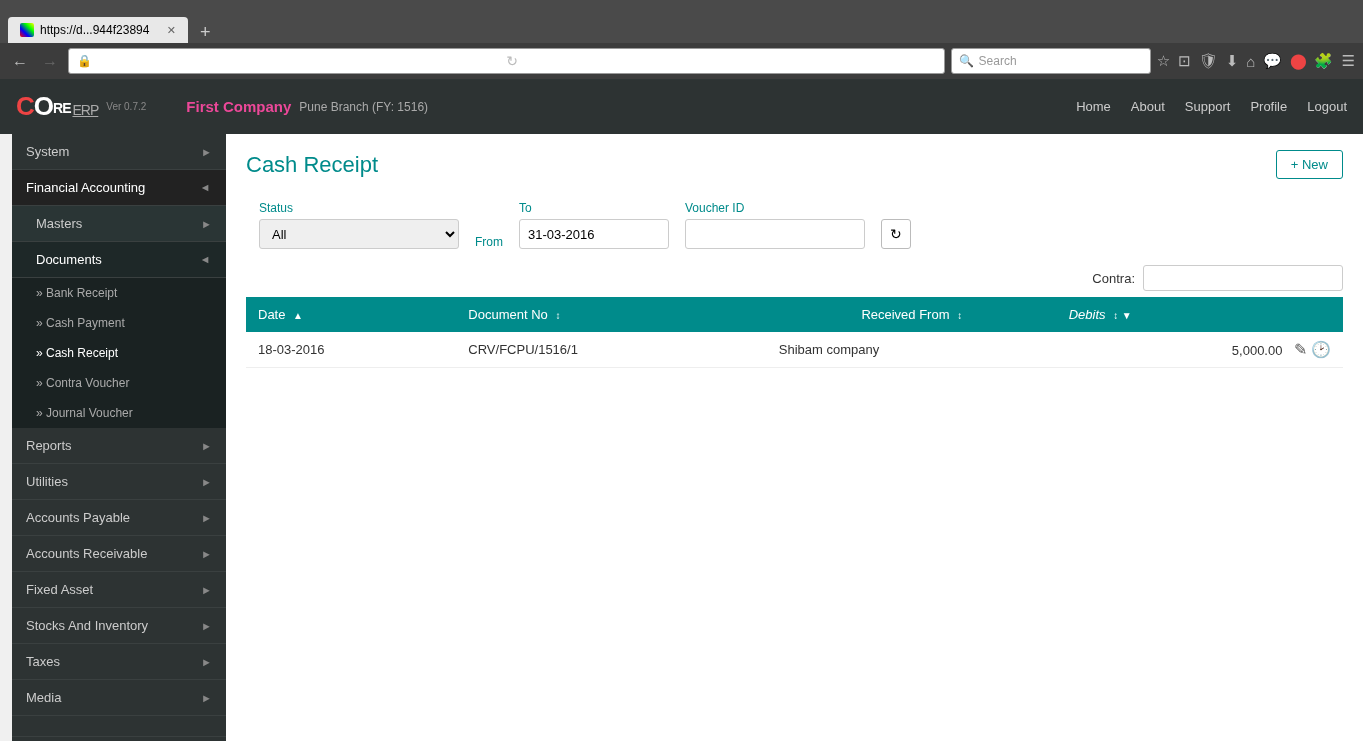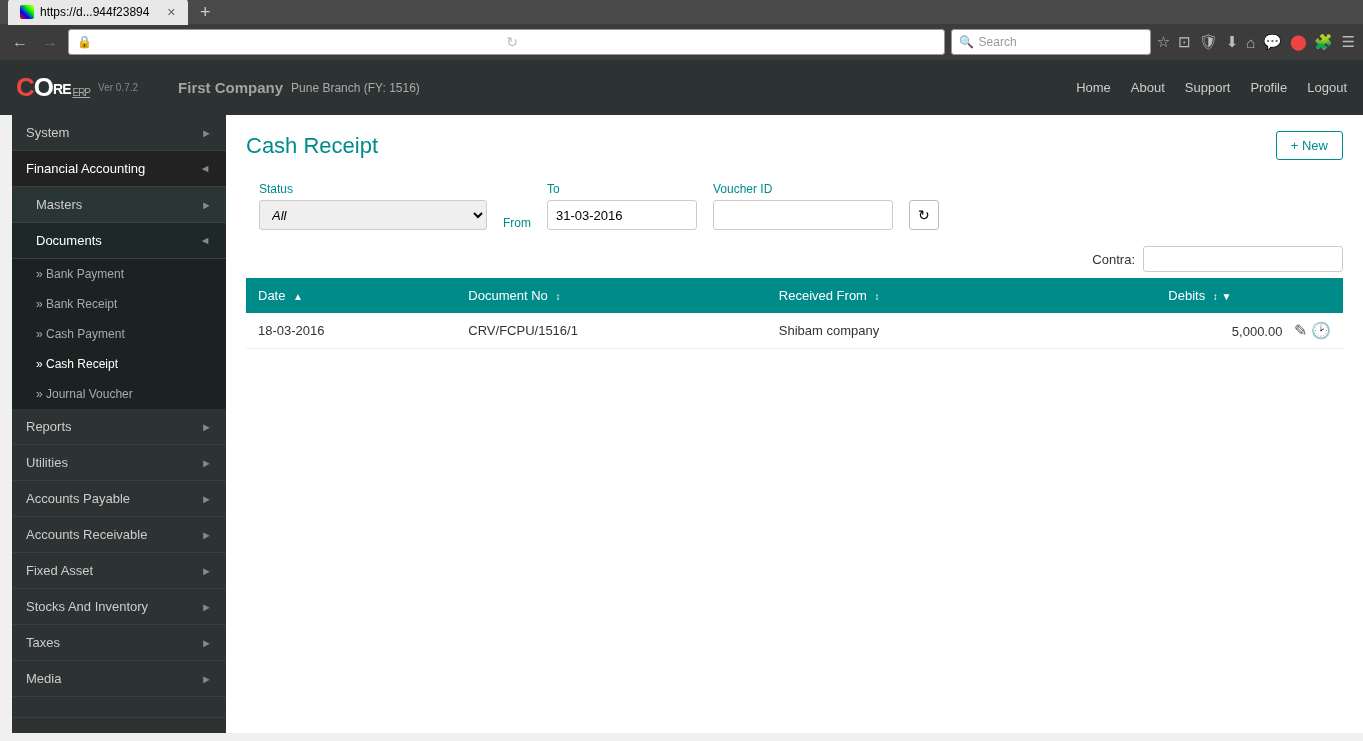--- a/index.html
+++ b/index.html
@@ -1,41 +1,41 @@
 <!DOCTYPE html>
 <html><head>
   <meta charset="utf-8">
   <style>
     * { box-sizing: border-box; margin: 0; padding: 0; }
     body { font-family: Arial, sans-serif; font-size: 13px; background: #f0f0f0; }
 
     
     .browser-chrome { background: #3a3a3a; }
-    .browser-tab-bar { background: #4a4a4a; display: flex; align-items: center; height: 24px; padding: 0 8px; gap: 4px; }
+    .browser-tab-bar { background: #4a4a4a; display: flex; align-items: flex-end; height: 43px; padding: 0 8px; gap: 4px; }
     .browser-tab { background: #e8e8e8; border-radius: 4px 4px 0 0; padding: 6px 12px; font-size: 12px; display: flex; align-items: center; gap: 6px; min-width: 180px; }
     .browser-tab .tab-favicon { width: 14px; height: 14px; background: linear-gradient(45deg, #f00, #00f, #0f0, #ff0); border-radius: 2px; flex-shrink: 0; }
     .browser-tab .tab-close { margin-left: auto; cursor: pointer; color: #666; font-size: 11px; }
     .browser-new-tab { background: transparent; border: none; color: #ccc; font-size: 18px; cursor: pointer; padding: 0 8px; }
     .browser-toolbar { background: #3c3c3c; display: flex; align-items: center; height: 36px; padding: 0 8px; gap: 6px; }
     .browser-nav-btn { background: transparent; border: none; color: #bbb; font-size: 16px; cursor: pointer; padding: 0 4px; }
     .browser-nav-btn:disabled { color: #666; cursor: default; }
     .browser-url-bar { flex: 1; background: white; border-radius: 3px; height: 26px; display: flex; align-items: center; padding: 0 8px; font-size: 12px; color: #333; border: 1px solid #999; }
     .browser-url-bar span { flex: 1; }
     .browser-reload-btn { color: #bbb; font-size: 14px; padding: 0 4px; cursor: pointer; }
     .browser-search-bar { background: white; border-radius: 3px; height: 26px; display: flex; align-items: center; padding: 0 8px; font-size: 12px; color: #666; width: 200px; border: 1px solid #999; }
     .browser-icons { display: flex; gap: 8px; align-items: center; }
     .browser-icon { color: #bbb; font-size: 15px; cursor: pointer; }
     .browser-icon.red { color: #e44; }
 
     
     .app-header { background: #2d3333; height: 55px; display: flex; align-items: center; padding: 0 16px; }
     .app-logo { display: flex; align-items: center; gap: 4px; }
     .logo-core { font-size: 26px; font-weight: bold; color: white; letter-spacing: -1px; }
     .logo-ver { font-size: 10px; color: #888; margin-left: 4px; }
-    .app-company { margin-left: 40px; color: #a3a3a3; font-size: 15px; font-weight: bold; }
+    .app-company { margin-left: 40px; color: #ec4899; font-size: 15px; font-weight: bold; }
     .app-branch { color: #aaa; font-size: 12px; margin-left: 8px; }
     .app-nav { margin-left: auto; display: flex; gap: 20px; }
     .app-nav a { color: #ccc; text-decoration: none; font-size: 13px; cursor: pointer; }
 
     
     .main-layout { display: flex; height: calc(741px - 32px - 36px - 55px); margin-left: 12px; }
 
     
     .sidebar { width: 214px; background: #2d3333; flex-shrink: 0; overflow-y: auto; }
     .sidebar-item { display: flex; align-items: center; padding: 10px 14px; color: #ccc; cursor: pointer; border-bottom: 1px solid #3a4040; font-size: 13px; }
@@ -51,21 +51,21 @@
     
     .content { flex: 1; background: white; overflow-y: auto; padding: 0; }
 
     .page-title { color: #008b8b; font-size: 22px; font-weight: normal; padding: 16px 20px 12px; border-bottom: none; display: flex; align-items: center; justify-content: space-between; }
     .btn-new { background: white; border: 1px solid #008b8b; color: #008b8b; padding: 6px 14px; font-size: 13px; cursor: pointer; border-radius: 3px; }
 
     .filters { padding: 10px 33px; display: flex; gap: 16px; align-items: flex-end; }
     .filter-group { display: flex; flex-direction: column; gap: 4px; }
     .filter-group label { font-size: 12px; color: #008b8b; }
     .filter-group select, .filter-group input { border: 1px solid #ccc; border-radius: 3px; padding: 5px 8px; font-size: 13px; height: 30px; }
-    .filter-group select { width: 228px; font-style: italic; }
+    .filter-group select { width: 200px; }
     .filter-group input { width: 150px; }
     .btn-refresh { background: white; border: 1px solid #bbb; border-radius: 3px; padding: 5px 8px; cursor: pointer; font-size: 14px; height: 30px; }
 
     .search-bar { padding: 6px 20px; display: flex; justify-content: flex-end; align-items: center; gap: 8px; }
     .search-bar label { font-size: 13px; color: #333; }
     .search-bar input { border: 1px solid #ccc; border-radius: 3px; padding: 4px 8px; font-size: 13px; width: 200px; height: 26px; }
 
     
     .data-table { width: calc(100% - 40px); margin: 0 20px; border-collapse: collapse; }
     .data-table thead tr { background: #008b8b; color: white; }
@@ -111,21 +111,21 @@
       <span class="browser-icon red">⬤</span>
       <span class="browser-icon">🧩</span>
       <span class="browser-icon">☰</span>
     </div>
   </div>
 </div>
 
 <div class="app-header">
   <div class="app-logo">
     <span class="logo-core">
-      <span style="color:#e44;">C</span><span>O</span><span style="font-size:14px; vertical-align:middle;">RE</span><span style="font-size:10px; color:#aaa; font-weight:normal; margin-left:2px;text-decoration:underline;">ERP</span>
+      <span style="color:#e44;">C</span><span>O</span><span style="font-size:14px; vertical-align:middle;">RE</span><span style="font-size:14px; color:#aaa; font-weight:normal; margin-left:2px;text-decoration:underline;">ERP</span>
     </span>
     <span class="logo-ver">Ver 0.7.2</span>
   </div>
   <span class="app-company">First Company</span>
   <span class="app-branch">Pune Branch (FY: 1516)</span>
   <nav class="app-nav">
     <a>Home</a>
     <a>About</a>
     <a>Support</a>
     <a>Profile</a>
@@ -152,24 +152,24 @@
         <span class="label">Masters</span>
         <span class="arrow">►</span>
       </div>
 
       <div class="sidebar-item open" style="padding-left:24px; background:#1e2828;">
         <span class="label">Documents</span>
         <span class="arrow">▼</span>
       </div>
 
       <div class="sidebar-sub" style="background:#1a2222;">
-        <div class="sidebar-sub-item">» Bank Payment</div>
         <div class="sidebar-sub-item">» Bank Receipt</div>
         <div class="sidebar-sub-item">» Cash Payment</div>
         <div class="sidebar-sub-item active" style="color:white;">» Cash Receipt</div>
+        <div class="sidebar-sub-item">» Contra Voucher</div>
         <div class="sidebar-sub-item">» Journal Voucher</div>
       </div>
     </div>
 
     <div class="sidebar-item">
       <span class="label">Reports</span>
       <span class="arrow">►</span>
     </div>
     <div class="sidebar-item">
       <span class="label">Utilities</span>
@@ -243,24 +243,24 @@
 
     <table class="data-table">
       <thead>
         <tr>
           <th>
             Date <span class="sort-icon">▲</span>
           </th>
           <th style="text-align:left;">
             Document No <span class="sort-icon">↕</span>
           </th>
-          <th style="">
+          <th style="text-align:center;">
             Received From <span class="sort-icon">↕</span>
           </th>
-          <th style="text-align:center;">
+          <th style="text-align:left;font-style:italic;">
             Debits <span class="sort-icon">↕</span>
             <span style="font-size:10px;">▼</span>
           </th>
         </tr>
       </thead>
       <tbody>
         <tr class="">
           <td>18-03-2016</td>
           <td>CRV/FCPU/1516/1</td>
           <td>Shibam company</td>

